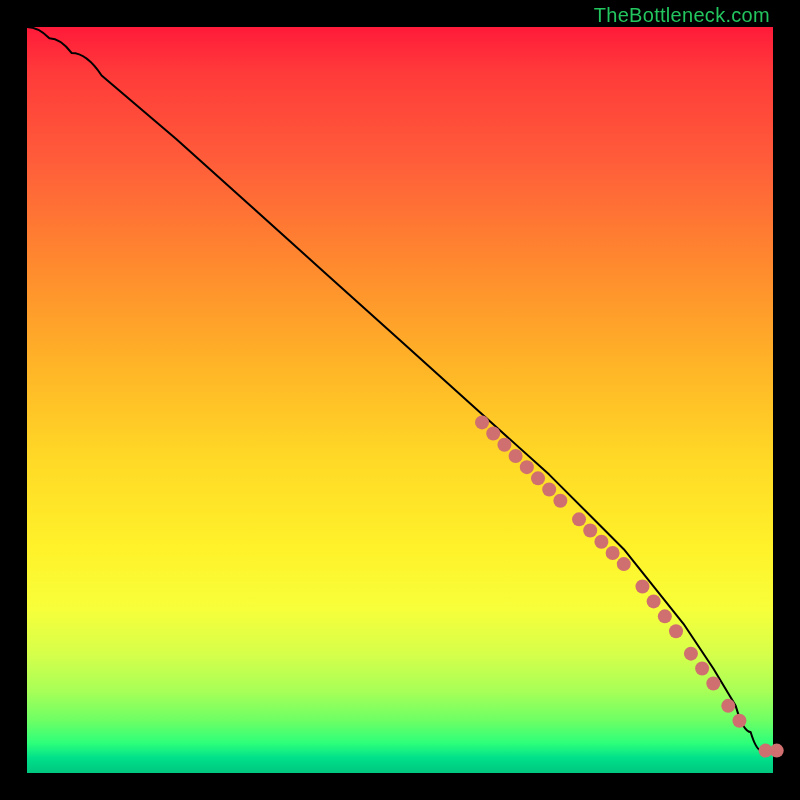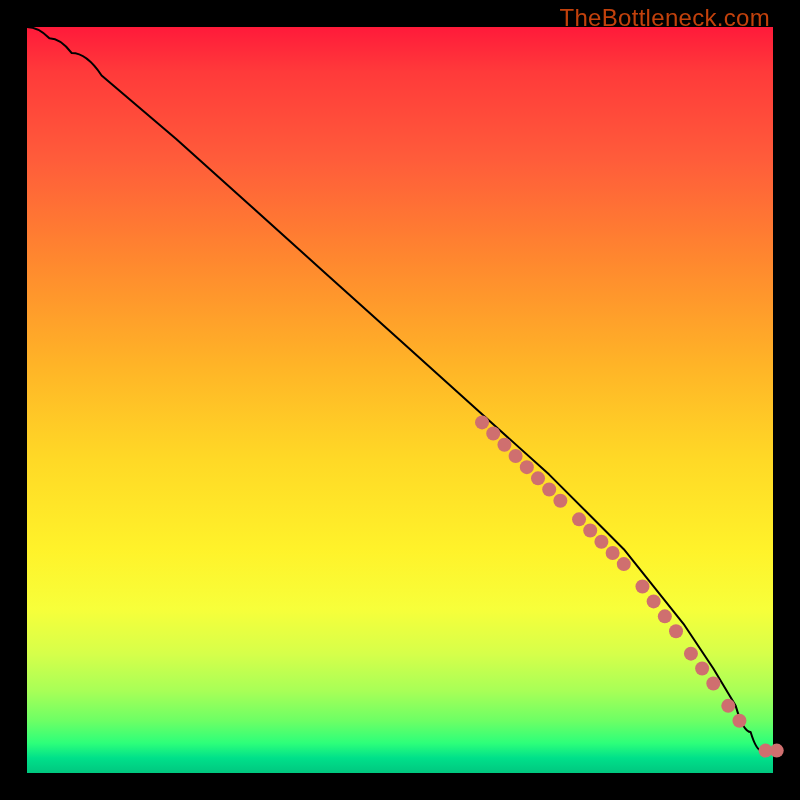--- a/index.html
+++ b/index.html
@@ -39,22 +39,22 @@
       #6dff65 93%,
       #2dff7a 96%,
       #00e08a 98%,
       #00c77f 100%
     );
   }
   .watermark {
     position: absolute;
     top: 4px;
     right: 30px;
-    color: #c2410c;
-    font-size: 24px;
+    color: #22c55e;
+    font-size: 20px;
     letter-spacing: 0.3px;
     font-weight: 400;
   }
   svg.overlay {
     position: absolute;
     left: 27px;
     top: 27px;
     width: 746px;
     height: 746px;
     overflow: visible;

